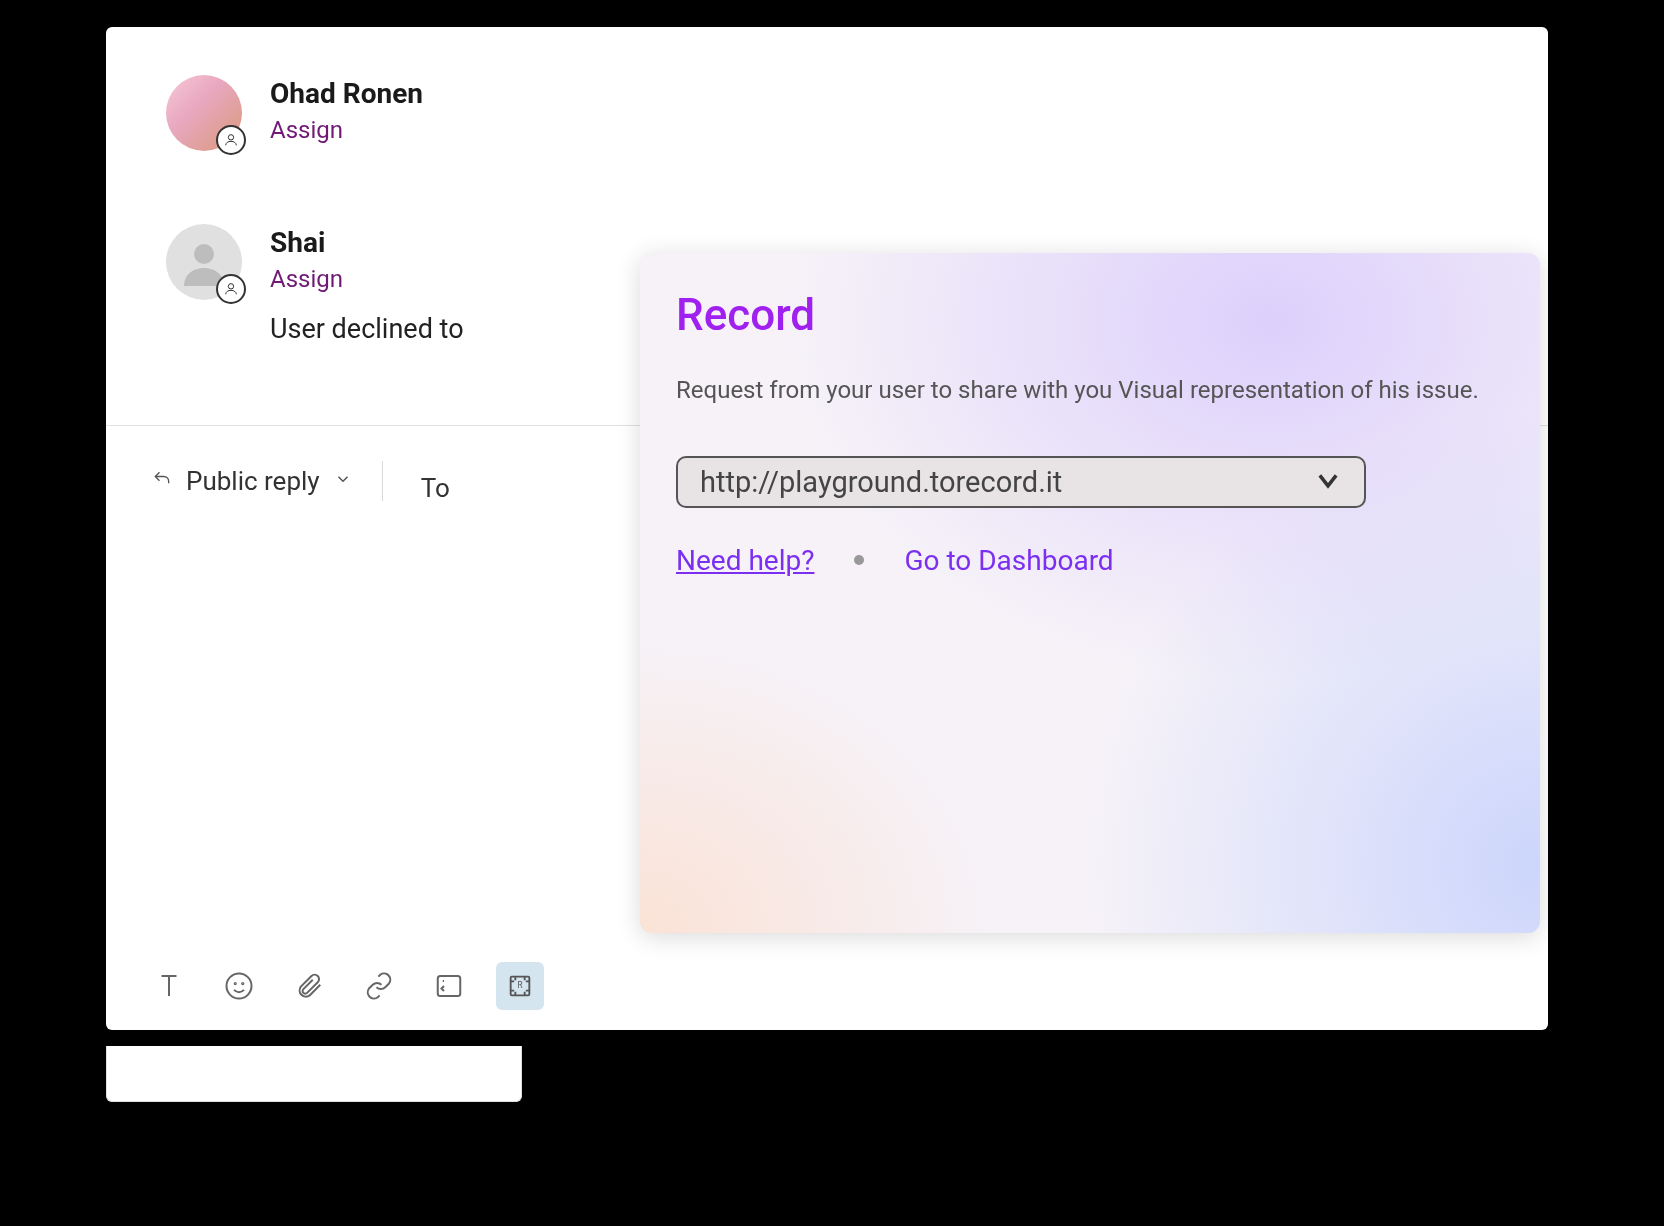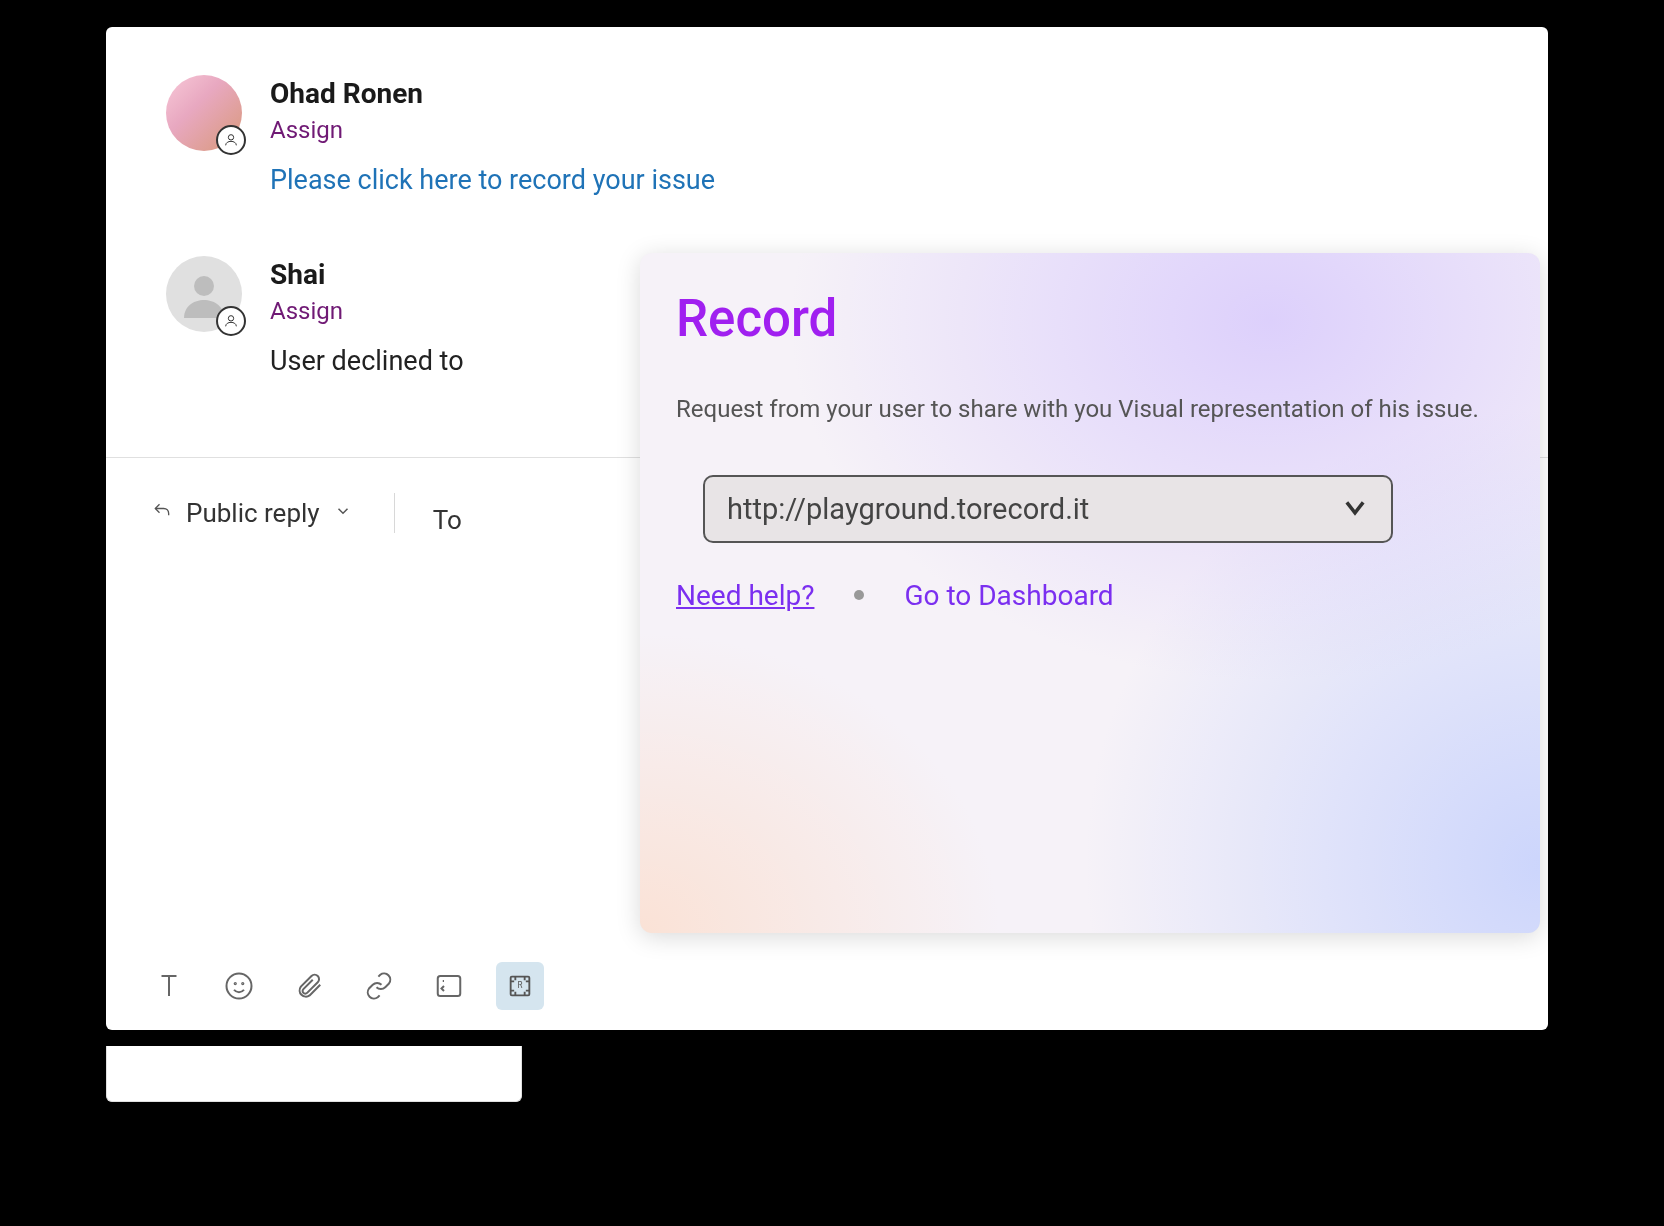--- a/index.html
+++ b/index.html
@@ -92,21 +92,21 @@
     .reply-bar {
       display: flex;
       align-items: center;
       padding: 32px 46px 0 46px;
       gap: 8px;
     }
     .reply-type {
       display: flex;
       align-items: center;
       gap: 14px;
-      padding-right: 42px;
+      padding-right: 30px;
       border-right: 1px solid #d8d8d8;
       height: 40px;
     }
     .reply-arrow svg { width: 20px; height: 20px; stroke: #555; fill: none; stroke-width: 1.6; }
     .reply-type-label {
       font-size: 26px;
       color: #333;
     }
     .reply-chevron svg { width: 18px; height: 18px; stroke: #555; fill: none; stroke-width: 2; }
     .to-label {
@@ -154,43 +154,42 @@
       background:
         radial-gradient(ellipse 800px 600px at 70% 10%, rgba(200,180,255,0.55) 0%, rgba(200,180,255,0) 60%),
         radial-gradient(ellipse 700px 700px at 100% 90%, rgba(170,190,255,0.55) 0%, rgba(170,190,255,0) 65%),
         radial-gradient(ellipse 600px 500px at 0% 100%, rgba(255,210,180,0.5) 0%, rgba(255,210,180,0) 60%),
         #f6f2f8;
       box-shadow: 0 4px 24px rgba(0,0,0,0.15);
       padding: 36px 36px;
     }
     .pop-title {
       color: #a020f0;
-      font-size: 51px;
+      font-size: 44px;
       font-weight: 500;
-      margin-bottom: 44px;
+      margin-bottom: 32px;
     }
     .pop-desc {
       color: #555;
       font-size: 24px;
       line-height: 1.45;
       margin-bottom: 48px;
     }
     .url-select {
       width: 690px;
-      height: 68px;
+      height: 52px;
       border: 2px solid #555;
       border-radius: 10px;
       background: #e8e4e6;
       display: flex;
       align-items: center;
       justify-content: space-between;
       padding: 0 22px;
       margin-bottom: 36px;
       cursor: pointer;
-      margin-left: 27px;
     }
     .url-text { font-size: 29px; color: #444; }
     .url-select svg { width: 28px; height: 28px; stroke: #333; fill: none; stroke-width: 3; }
     .request-btn {
       width: 520px;
       height: 138px;
       background: #fff;
       border: 4px solid #a020f0;
       border-radius: 24px;
       display: flex;
@@ -237,23 +236,20 @@
         <div class="presence">
           <svg viewBox="0 0 24 24">
               <circle cx="12" cy="8" r="4"></circle>
               <path d="M4 20c0-4 4-6 8-6s8 2 8 6"></path>
             </svg>
         </div>
       </div>
       <div class="msg-content">
         <div class="msg-name">Ohad Ronen</div>
         <a href="#" class="assign-link">Assign</a>
-        <div class="msg-body">
-          <a href="#" class="msg-body-link">Please click here to record your issue</a>
-        </div>
       </div>
     </div>
 
     <div class="msg">
       <div class="avatar">
         <div class="avatar-img avatar-generic">
           <svg viewBox="0 0 24 24">
               <circle cx="12" cy="8" r="5"></circle>
               <path d="M2 24c0-6 5-9 10-9s10 3 10 9z"></path>
             </svg>

